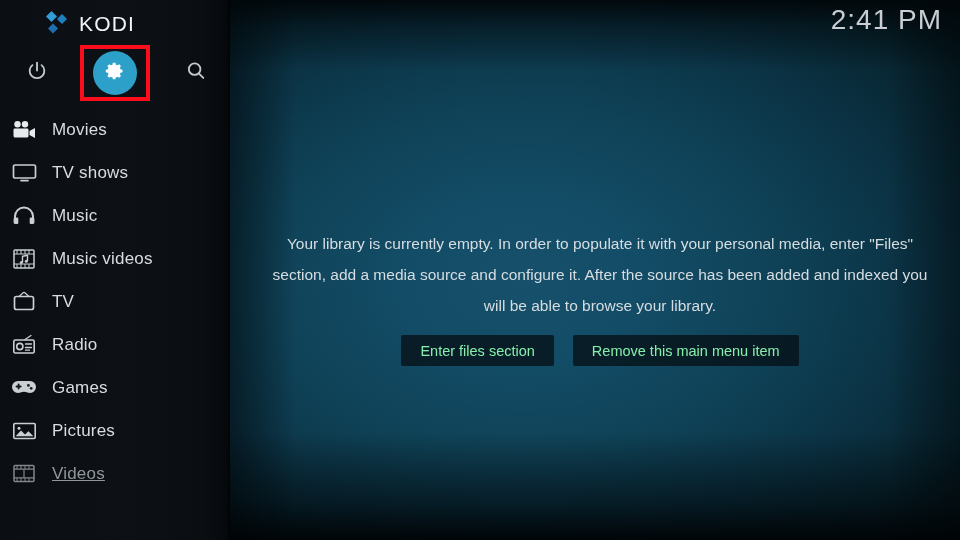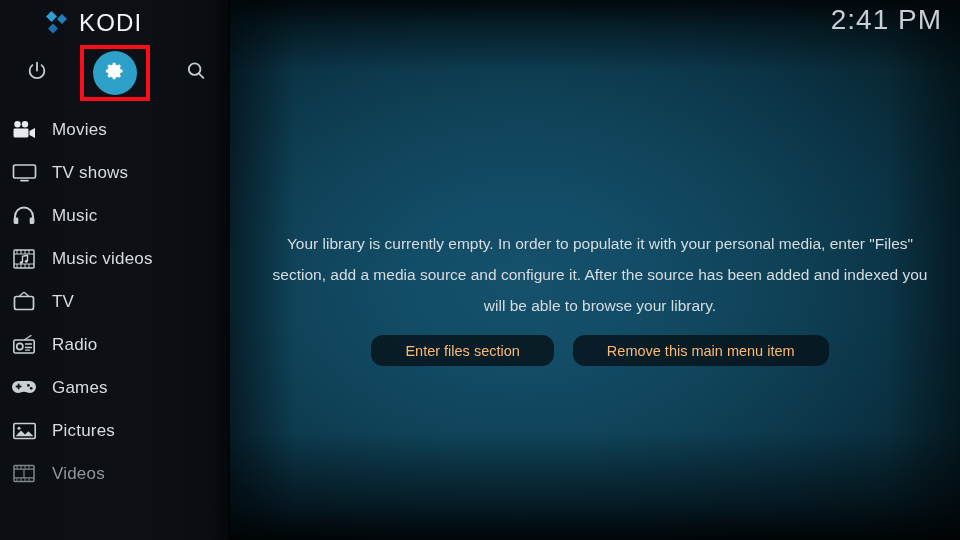--- a/index.html
+++ b/index.html
@@ -74,21 +74,21 @@
     position: absolute;
     left: 44px; top: 9px;
     display: flex;
     align-items: center;
     gap: 9px;
     height: 28px;
   }
   .logo-mark { width: 26px; height: 24px; position: relative; }
   .logo-text {
     color: #f2f5f7;
-    font-size: 24px;
+    font-size: 21px;
     letter-spacing: 1.2px;
     font-weight: 400;
     line-height: 1;
   }
 
   
   .top-icons {
     position: absolute;
     left: 0; top: 45px;
     width: 230px; height: 56px;
@@ -145,21 +145,21 @@
     justify-content: center;
     flex: none;
   }
   .menu-label {
     margin-left: 14px;
     font-size: 17px;
     color: #d9dde0;
     letter-spacing: 0.2px;
     white-space: nowrap;
   }
-  .menu-item.dim .menu-label { color: #8f979c; }
+  .menu-item.dim .menu-label { color: #8f979c; text-decoration: underline; }
   .menu-item.dim .menu-icon svg { opacity: 0.62; }
 
   
   .clock {
     position: absolute;
     right: 18px; top: 4px;
     font-size: 28px;
     color: #c8ced2;
     letter-spacing: 1px;
     z-index: 6;
@@ -181,29 +181,29 @@
     padding: 0 14px;
   }
   .btn-row {
     margin-top: 14px;
     display: flex;
     justify-content: center;
     gap: 19px;
   }
   .action-btn {
     height: 31px;
-    padding: 0 34px;
+    padding: 0 19px;
     display: flex;
     align-items: center;
     justify-content: center;
     background: rgba(6,17,24,0.80);
-    color: #fdba74;
+    color: #86efac;
     font-size: 14.5px;
     border: none;
-    border-radius: 12px;
+    border-radius: 2px;
     cursor: pointer;
     font-family: "Liberation Sans", sans-serif;
     white-space: nowrap;
   }
 </style>
 </head>
 <body>
 
 <div id="app">
 

